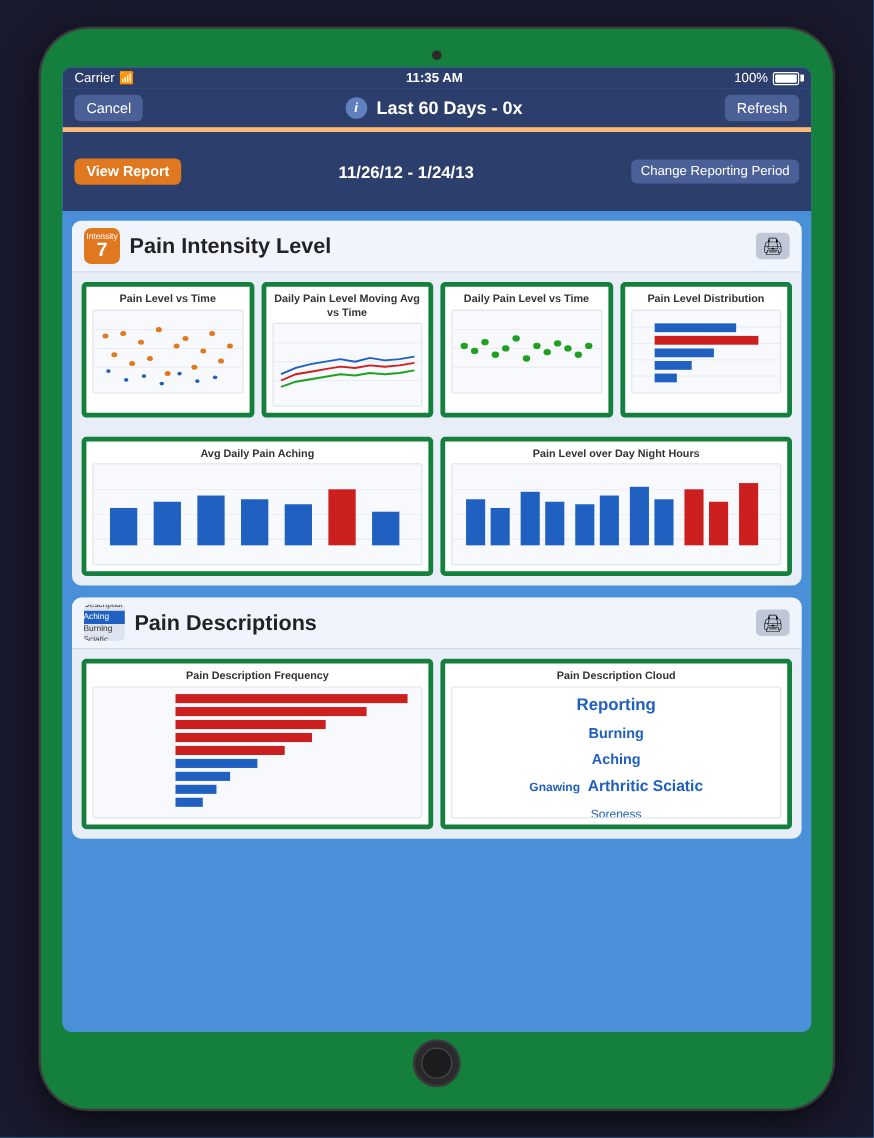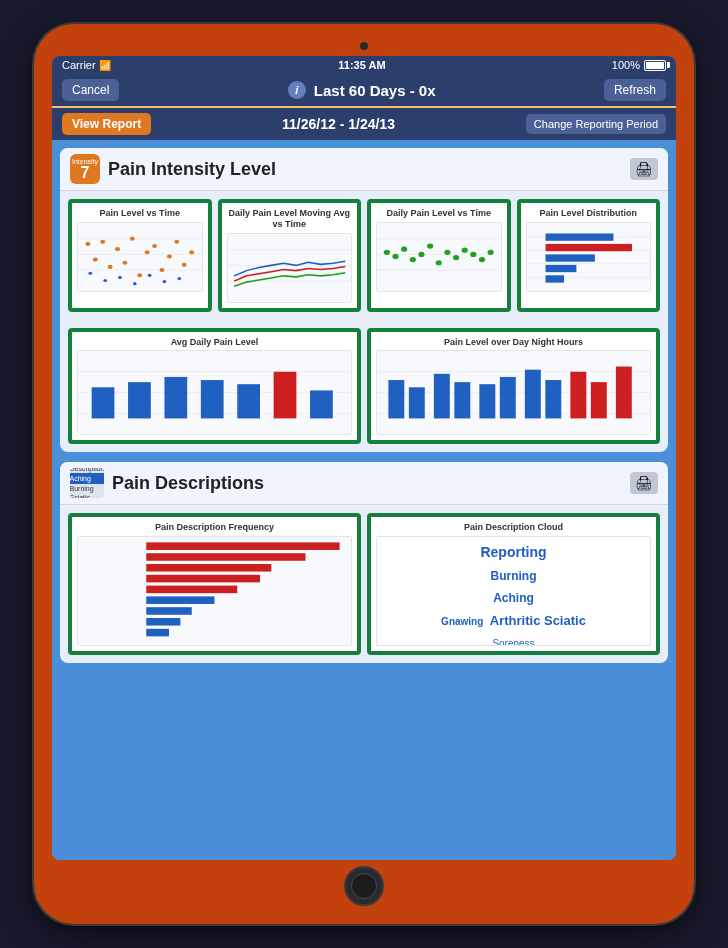--- a/index.html
+++ b/index.html
@@ -8,21 +8,21 @@
       height: 948px;
       background: #1a1a2e;
       display: flex;
       align-items: center;
       justify-content: center;
       font-family: -apple-system, 'Helvetica Neue', Arial, sans-serif;
     }
     .tablet-outer {
       width: 660px;
       height: 900px;
-      background: #c2410c;
+      background: #15803d;
       border-radius: 40px;
       padding: 18px;
       box-shadow: 0 0 0 2px #3a3a3c, 0 8px 32px rgba(0,0,0,0.7);
       display: flex;
       flex-direction: column;
       align-items: center;
     }
     .camera-dot {
       width: 8px;
       height: 8px;
@@ -102,22 +102,22 @@
       color: white;
       font-size: 15px;
       font-weight: 600;
       text-align: center;
     }
     .date-bar {
       background: #2c3e6b;
       display: flex;
       justify-content: space-between;
       align-items: center;
-      padding: 5px 10px;
-      border-top: 2px solid #fdba74;
+      padding: 22px 10px;
+      border-top: 4px solid #fdba74;
     }
     .view-report-btn {
       background: #e07820;
       color: white;
       border: none;
       border-radius: 5px;
       padding: 4px 10px;
       font-size: 12px;
       font-weight: 600;
       cursor: pointer;
@@ -444,21 +444,21 @@
                 <rect x="15" y="40" width="25" height="7" class="bar-blue"></rect>
                 <rect x="15" y="50" width="15" height="7" class="bar-blue"></rect>
               </svg>
             </div>
           </div>
         </div>
 
         <div class="charts-grid-2">
 
           <div class="chart-card">
-            <div class="chart-title">Avg Daily Pain Level</div>
+            <div class="chart-title">Avg Daily Pain Aching</div>
             <div class="chart-area" style="height:85px;">
               <svg viewBox="0 0 120 80" preserveAspectRatio="none">
                 <rect width="120" height="80" fill="#f8f9fc"></rect>
                 <line x1="0" y1="20" x2="120" y2="20" stroke="#e0e4ec" stroke-width="0.5"></line>
                 <line x1="0" y1="40" x2="120" y2="40" stroke="#e0e4ec" stroke-width="0.5"></line>
                 <line x1="0" y1="60" x2="120" y2="60" stroke="#e0e4ec" stroke-width="0.5"></line>
 
                 <rect x="6" y="35" width="10" height="30" class="bar-blue"></rect>
                 <rect x="22" y="30" width="10" height="35" class="bar-blue"></rect>
                 <rect x="38" y="25" width="10" height="40" class="bar-blue"></rect>

